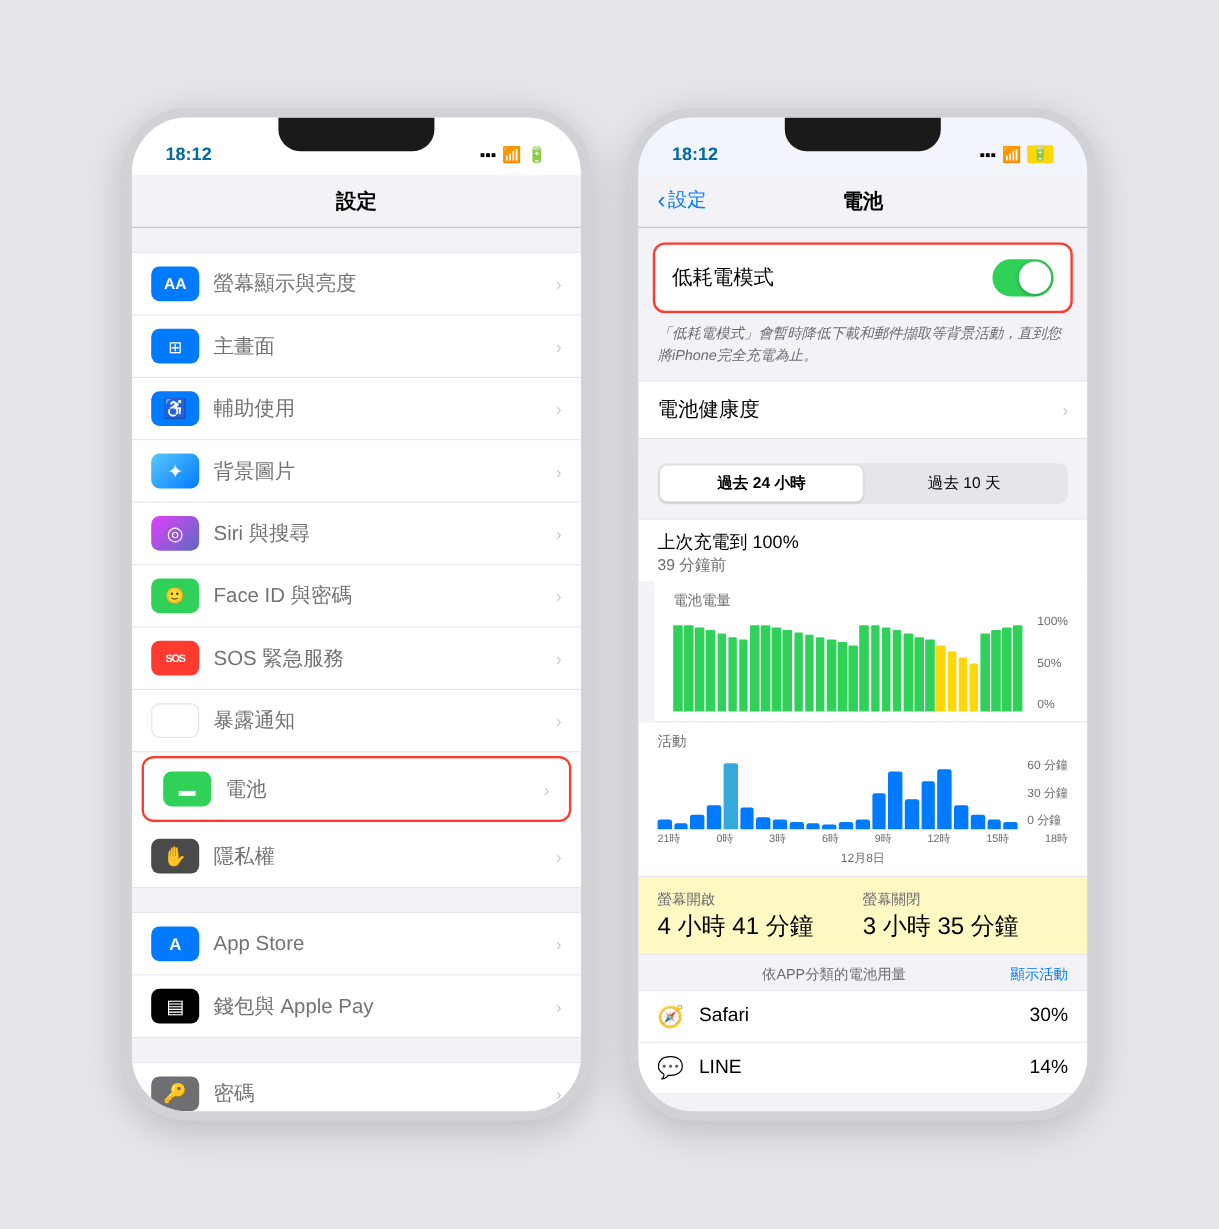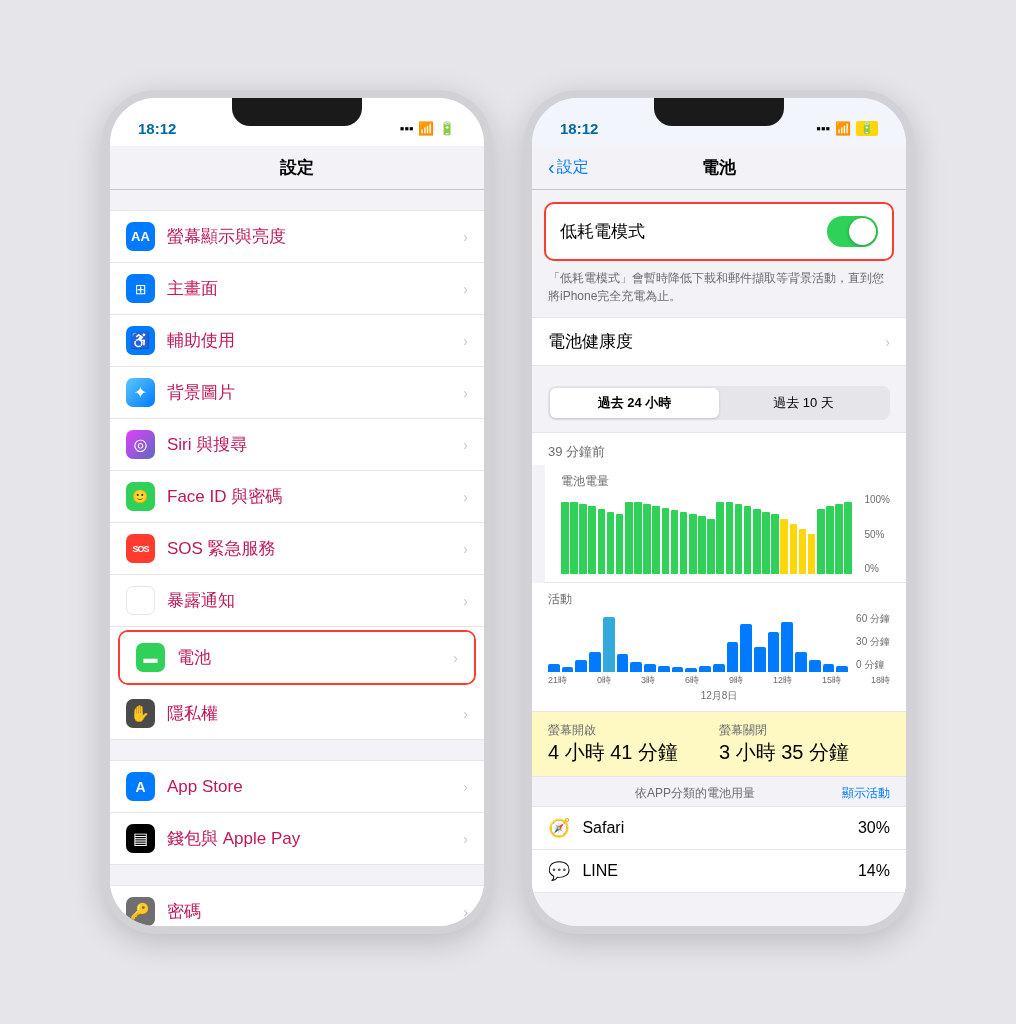--- a/index.html
+++ b/index.html
@@ -132,35 +132,35 @@
       padding: 11px 16px;
       background: #fff;
       border-bottom: 1px solid #e5e5ea;
       min-height: 44px;
     }
     .settings-item:last-child {
       border-bottom: none;
     }
 
     .item-icon {
-      width: 29px;
+      width: 40px;
       height: 29px;
       border-radius: 7px;
       display: flex;
       align-items: center;
       justify-content: center;
       margin-right: 12px;
       flex-shrink: 0;
       font-size: 16px;
       color: #fff;
     }
     .item-label {
       flex: 1;
       font-size: 17px;
-      color: #be185d;
+      color: #737373;
     }
     .item-chevron {
       color: #c7c7cc;
       font-size: 14px;
     }
 
     
     .ic-display { background: #007aff; }
     .ic-home { background: #007aff; }
     .ic-accessibility { background: #007aff; }
@@ -203,20 +203,21 @@
       right: 2px;
       box-shadow: 0 1px 4px rgba(0,0,0,0.3);
     }
 
     .low-power-desc {
       font-size: 12px;
       color: #6c6c70;
       padding: 8px 16px 12px;
       line-height: 1.5;
       background: #f2f2f7;
+      font-style: italic;
     }
 
     .time-tabs {
       display: flex;
       background: #e5e5ea;
       border-radius: 8px;
       margin: 0 16px 12px;
       padding: 2px;
     }
     .time-tab {
@@ -445,20 +446,21 @@
     </div>
 
     <div class="gap"></div>
 
     <div class="time-tabs">
       <div class="time-tab active">過去 24 小時</div>
       <div class="time-tab">過去 10 天</div>
     </div>
 
     <div style="background:#fff; padding:10px 16px 4px; border-top:1px solid #e5e5ea;">
+      <div style="font-size:15px; color:#000; font-weight:500;">上次充電到 100%</div>
       <div style="font-size:13px; color:#6c6c70;">39 分鐘前</div>
     </div>
 
     <div style="background:#fff; padding:8px 16px 8px; border-bottom:1px solid #e5e5ea;margin-left:13px;">
       <div style="font-size:12px; color:#6c6c70; margin-bottom:4px;">電池電量</div>
       <div style="position:relative; padding-right:38px;">
         <div class="battery-chart">
 
           <div class="battery-bar" style="height:72px;"></div>
           <div class="battery-bar" style="height:72px;"></div>

